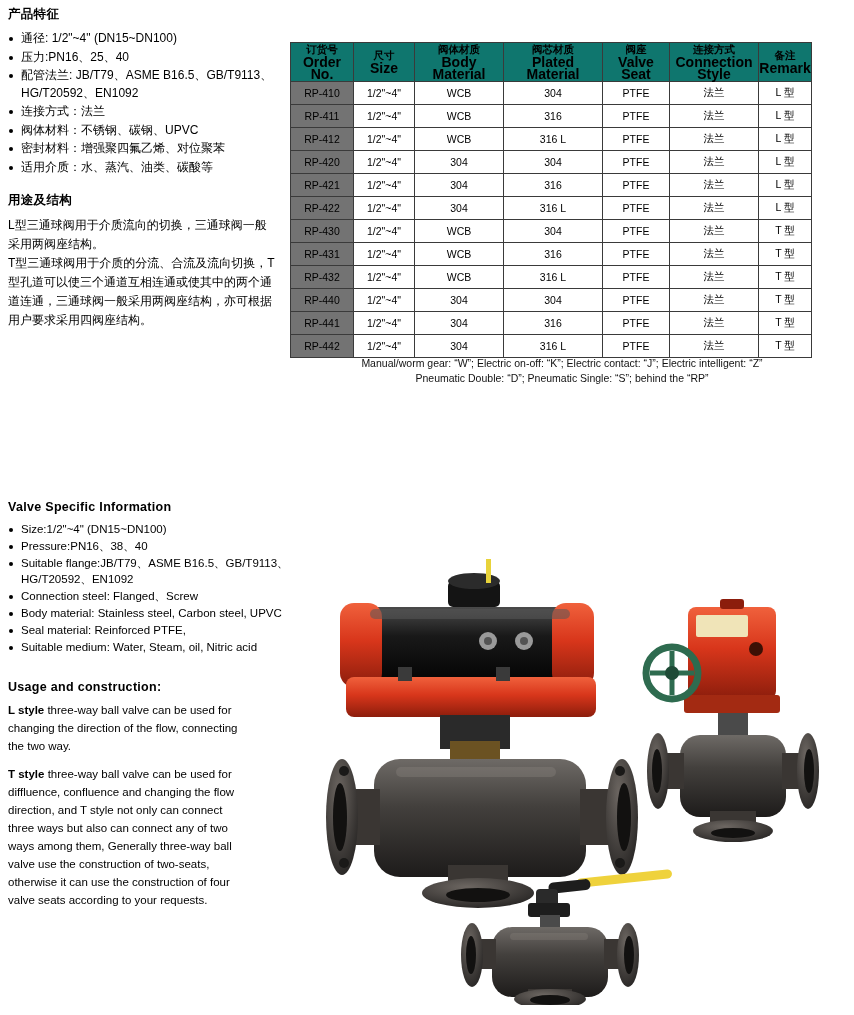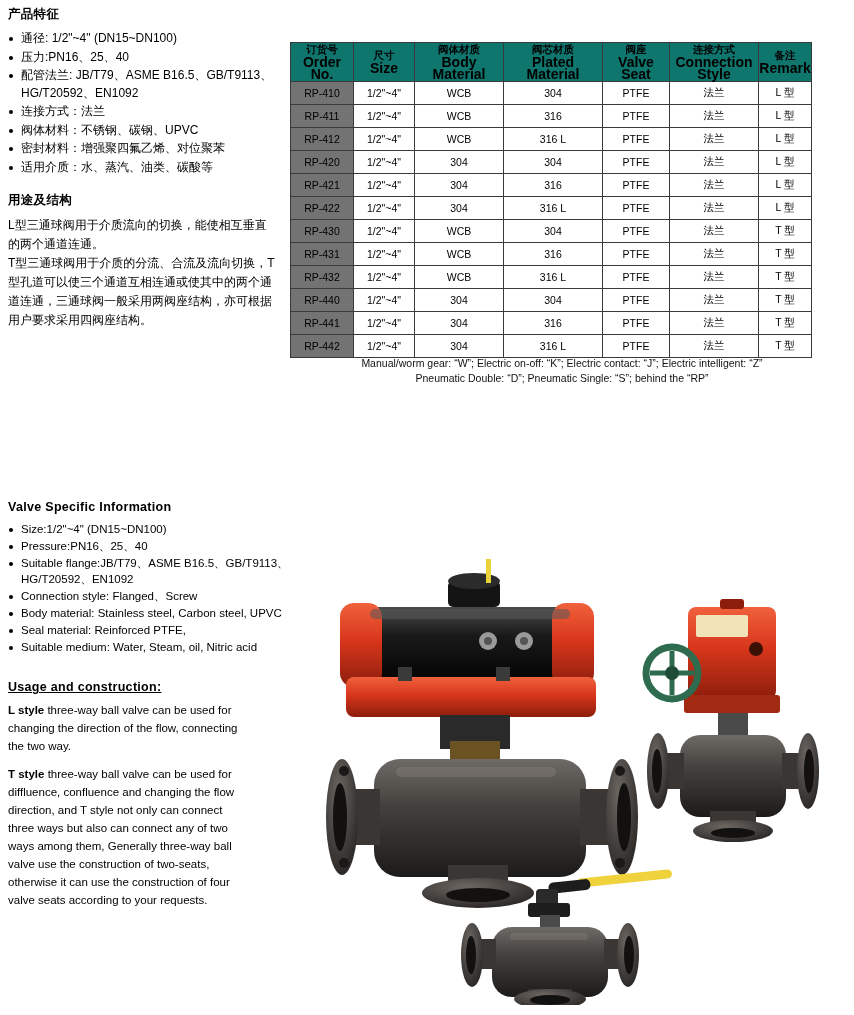--- a/index.html
+++ b/index.html
@@ -48,21 +48,21 @@
   .col-remark{width:52px;}
   td.left-pad{text-align:left;padding-left:7px;}
 
   #table-note{left:292px;top:356px;width:540px;font-size:10.5px;line-height:15px;color:#111;text-align:center;}
 
   
   #valve-info{left:8px;top:500px;width:300px;}
   #valve-info .sec-title{font-size:12.5px;}
   #valve-info ul.bullets li{font-size:11.5px;line-height:16px;}
   #usage-en{left:8px;top:680px;width:240px;}
-  #usage-en .sec-title{font-size:12.5px;text-decoration:underline;}
+  #usage-en .sec-title{font-size:12.5px;}
   #usage-en p{font-size:11.5px;line-height:18px;margin:0 0 10px 0;}
   #usage-en b{font-weight:bold;}
 
   
   #photo-area{left:300px;top:545px;width:550px;height:460px;}
   svg{display:block;}
 </style>
 </head>
 <body>
 
@@ -73,21 +73,21 @@
     <li>压力:PN16、25、40</li>
     <li>配管法兰: JB/T79、ASME B16.5、GB/T9113、HG/T20592、EN1092</li>
     <li>连接方式：法兰</li>
     <li>阀体材料：不锈钢、碳钢、UPVC</li>
     <li>密封材料：增强聚四氟乙烯、对位聚苯</li>
     <li>适用介质：水、蒸汽、油类、碳酸等</li>
   </ul>
 
   <div class="sec-title" id="usage-title">用途及结构</div>
   <div id="usage-body">
-    <p class="para">L型三通球阀用于介质流向的切换，能使相互垂直的两个通道连通。</p>
+    <p class="para">L型三通球阀用于介质流向的切换，三通球阀一般采用两阀座结构。</p>
     <p class="para">T型三通球阀用于介质的分流、合流及流向切换，T型孔道可以使三个通道互相连通或使其中的两个通道连通，三通球阀一般采用两阀座结构，亦可根据用户要求采用四阀座结构。</p>
   </div>
 </div>
 
 <div class="abs" id="spec-table">
   <table>
     <thead>
       <tr>
         <th class="col-ord">
           <span class="cn">订货号</span>
@@ -234,23 +234,23 @@
 
 <div class="abs" id="table-note">
   <div>Manual/worm gear:  “W”; Electric on-off:  “K”; Electric contact:  “J”; Electric intelligent:  “Z”</div>
   <div>Pneumatic Double:  “D”; Pneumatic Single:  “S”; behind the  “RP”</div>
 </div>
 
 <div class="abs" id="valve-info">
   <div class="sec-title">Valve Specific Information</div>
   <ul class="bullets">
     <li>Size:1/2"~4" (DN15~DN100)</li>
-    <li>Pressure:PN16、25、40</li>
+    <li>Pressure:PN16、38、40</li>
     <li>Suitable flange:JB/T79、ASME B16.5、GB/T9113、HG/T20592、EN1092</li>
-    <li>Connection style: Flanged、Screw</li>
+    <li>Connection steel: Flanged、Screw</li>
     <li>Body material: Stainless steel, Carbon steel, UPVC</li>
     <li>Seal material: Reinforced PTFE,</li>
     <li>Suitable medium: Water, Steam, oil, Nitric acid</li>
   </ul>
 </div>
 
 <div class="abs" id="usage-en">
   <div class="sec-title">Usage and construction:</div>
   <p><b>L style</b><span> three-way ball valve can be used for changing the direction of the  flow, connecting the two way.</span></p>
   <p><b>T style</b><span> three-way ball valve can be used for diffluence, confluence and changing the flow direction, and T style not only can connect three ways but also can connect any of two ways among them, Generally three-way ball valve use the construction of two-seats, otherwise it can use the construction of four valve seats according to your  requests.</span></p>

